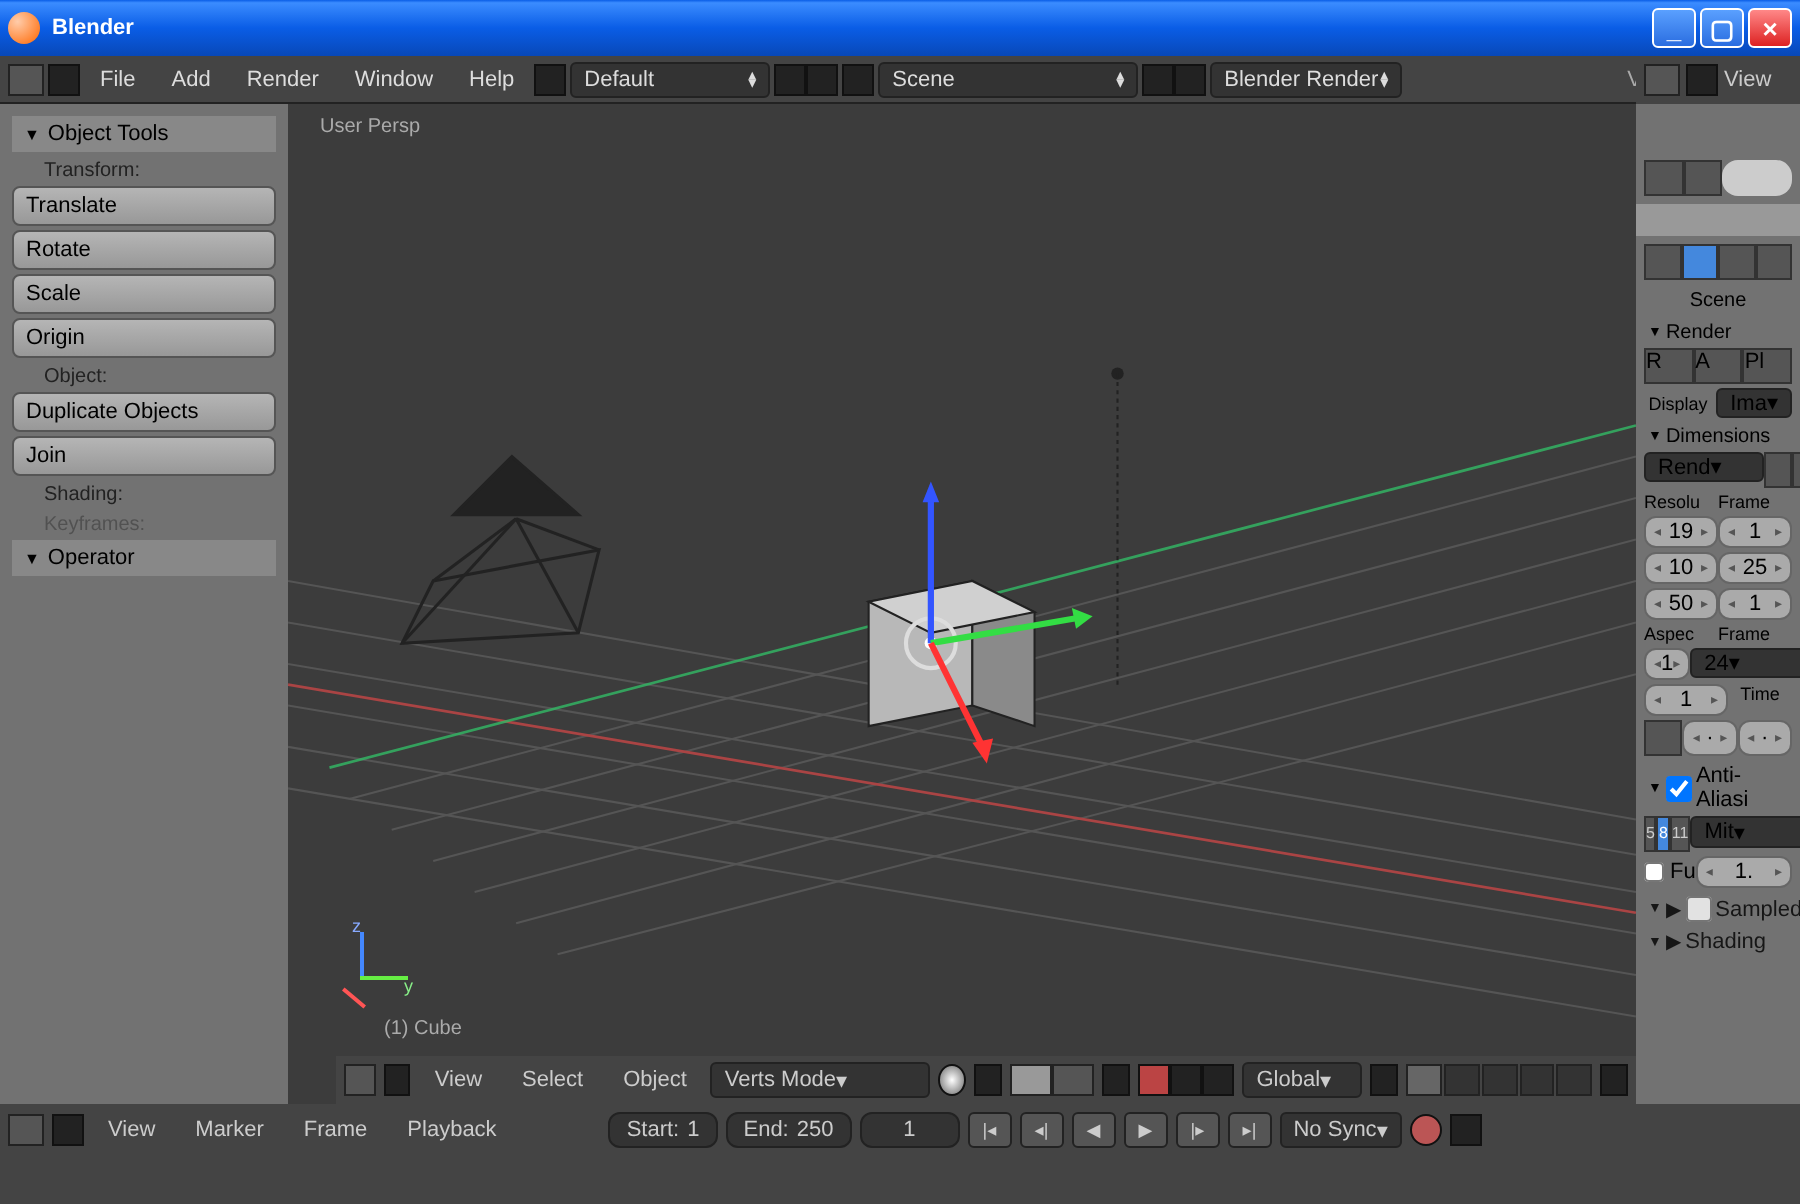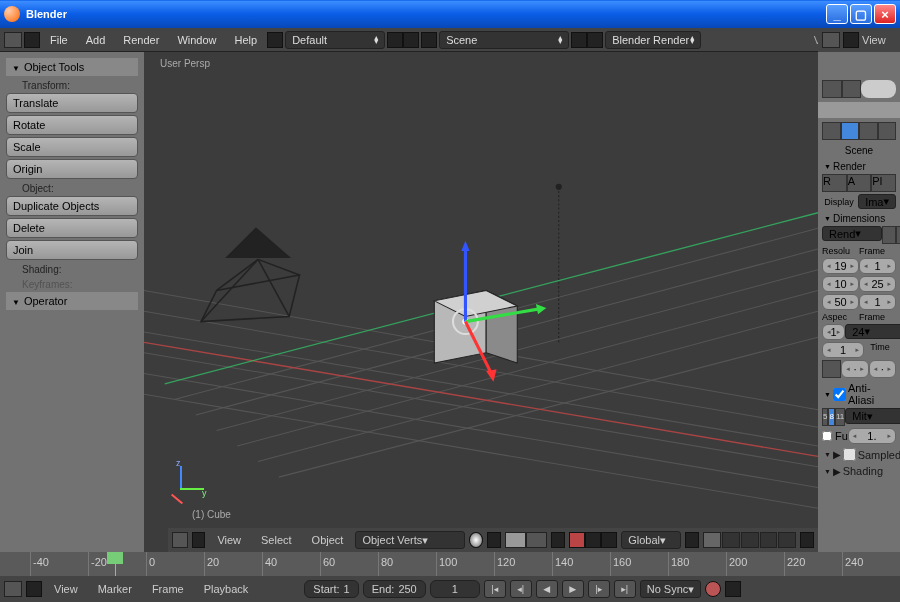--- a/index.html
+++ b/index.html
@@ -133,23 +133,20 @@
       </div>
     <div class="btn-row">
         <div class="panel-btn">Scale</div>
       </div>
     <div class="btn-row">
         <div class="panel-btn">Origin</div>
       </div>
     <div class="section-label">Object:</div>
     <div class="btn-row">
         <div class="panel-btn">Duplicate Objects</div>
-      </div>
-    <div class="btn-row">
-        <div class="panel-btn">Delete</div>
       </div>
     <div class="btn-row">
         <div class="panel-btn">Join</div>
       </div>
     <div class="section-label">Shading:</div>
     <div class="section-label" style="opacity:.4">Keyframes:</div>
     <div class="panel-header">Operator</div>
   </div>
 
   <div class="viewport">
@@ -351,21 +348,21 @@
     <div class="collapse-hdr" style="opacity:.8">▶ <span>Shading</span></div>
   </div>
 
   <div class="view-header">
     <div class="editor-type"></div>
     <div class="swatch"></div>
     <span class="menu-item">View</span>
     <span class="menu-item">Select</span>
     <span class="menu-item">Object</span>
     <div class="dropdown" style="min-width:110px">
-        <span>Object Verts</span>
+        <span>Verts Mode</span>
         <span>▾</span>
       </div>
     <div class="swatch" style="background:radial-gradient(#fff,#666);border-radius:50%"></div>
     <div class="swatch"></div>
     <div style="width:50px;height:16px;display:flex">
       <div style="flex:1;background:#999;border:1px solid #222"></div>
         <div style="flex:1;background:#555;border:1px solid #222"></div>
     </div>
     <div class="swatch"></div>
     <div class="swatch-row">
@@ -383,38 +380,20 @@
         <div style="flex:1;background:#333;border:1px solid #222"></div>
         <div style="flex:1;background:#333;border:1px solid #222"></div>
         <div style="flex:1;background:#333;border:1px solid #222"></div>
         <div style="flex:1;background:#333;border:1px solid #222"></div>
     </div>
     <div class="swatch"></div>
   </div>
 </div>
 
 <div class="timeline-wrap">
-  <div class="timeline-ruler">
-    <div class="playhead"></div>
-  <div class="tick" style="left: 30px;">-40</div>
-      <div class="tick" style="left: 88px;">-20</div>
-      <div class="tick" style="left: 146px;">0</div>
-      <div class="tick" style="left: 204px;">20</div>
-      <div class="tick" style="left: 262px;">40</div>
-      <div class="tick" style="left: 320px;">60</div>
-      <div class="tick" style="left: 378px;">80</div>
-      <div class="tick" style="left: 436px;">100</div>
-      <div class="tick" style="left: 494px;">120</div>
-      <div class="tick" style="left: 552px;">140</div>
-      <div class="tick" style="left: 610px;">160</div>
-      <div class="tick" style="left: 668px;">180</div>
-      <div class="tick" style="left: 726px;">200</div>
-      <div class="tick" style="left: 784px;">220</div>
-      <div class="tick" style="left: 842px;">240</div>
-    </div>
   <div class="timeline-header">
     <div class="editor-type"></div>
     <div class="swatch"></div>
     <span class="menu-item">View</span>
     <span class="menu-item">Marker</span>
     <span class="menu-item">Frame</span>
     <span class="menu-item">Playback</span>
     <div style="width:40px"></div>
     <div class="num-field">
         <span>Start:</span>

